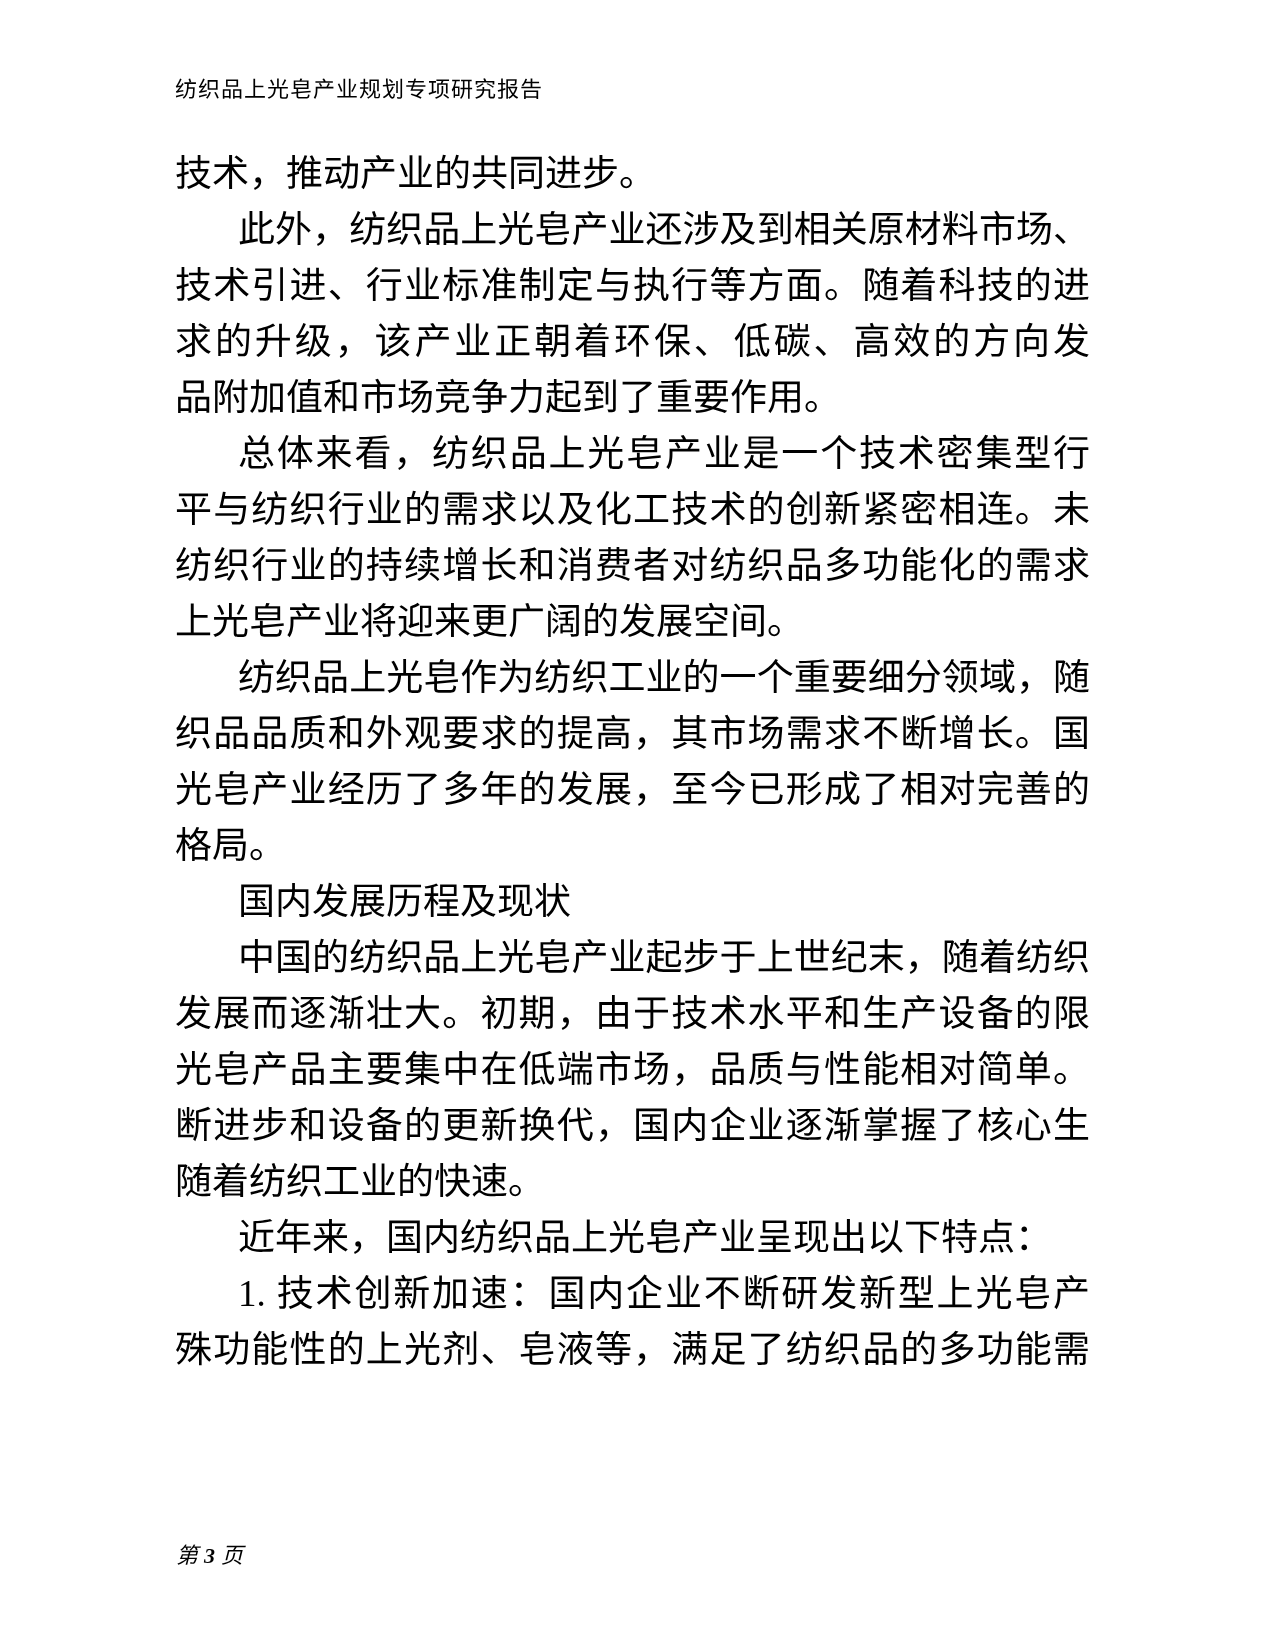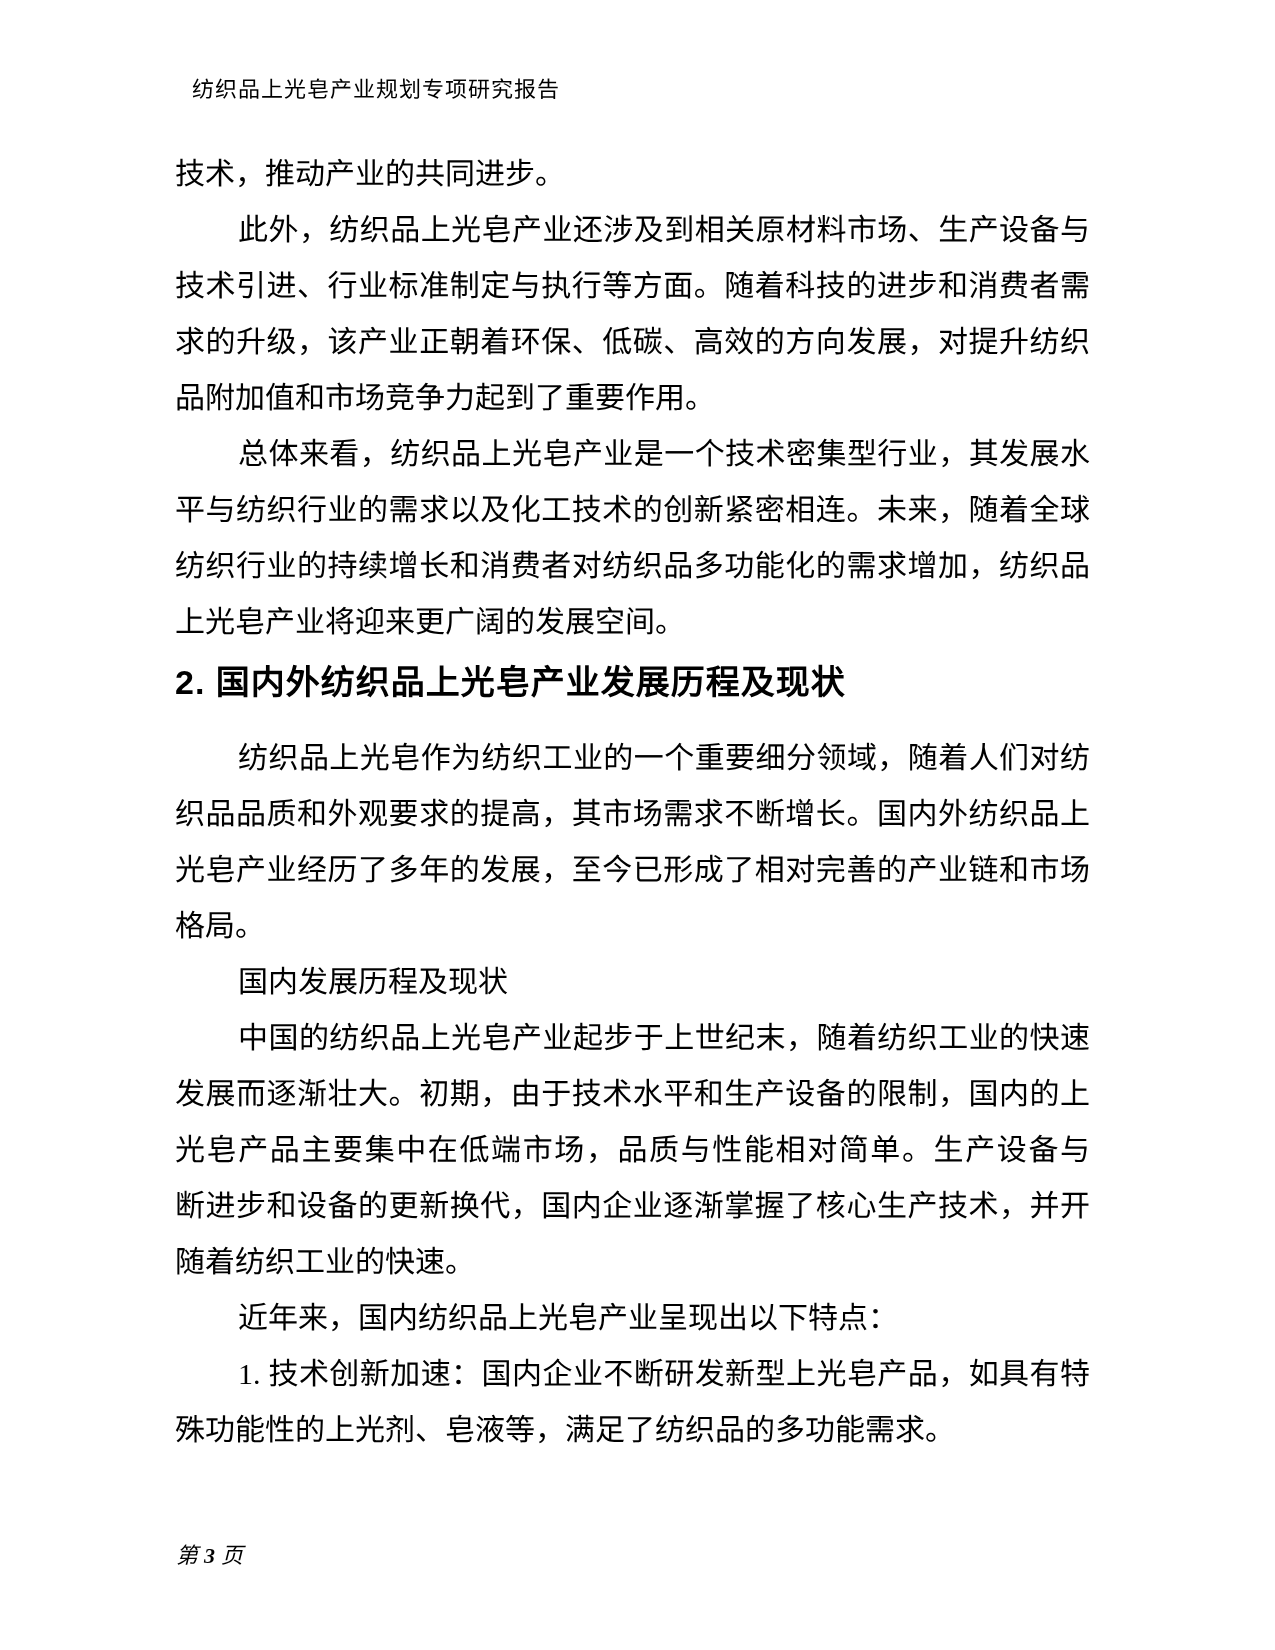--- a/index.html
+++ b/index.html
@@ -12,36 +12,36 @@
     width: 1275px;
     height: 1650px;
     background: #ffffff;
     color: #000000;
     font-family: "Liberation Serif", serif;
     overflow: hidden;
   }
   .page-header {
     position: absolute;
     top: 76px;
-    left: 192px;
+    left: 175px;
     width: 915px;
     font-size: 22px;
     line-height: 28px;
     letter-spacing: 1px;
     color: #000000;
   }
   .document-body {
     position: absolute;
     top: 146px;
     left: 175px;
     width: 915px;
   }
   .doc-paragraph { margin: 0; }
   .doc-line {
-    font-size: 30px;
+    font-size: 37px;
     height: 56px;
     line-height: 56px;
     text-align: justify;
     text-align-last: justify;
     overflow: hidden;
     color: #000000;
   }
   .doc-line.indent { text-indent: 63px; font-family: Liberation Serif, serif; }
   .doc-line.last { text-align-last: left; }
   .doc-heading {
@@ -85,21 +85,20 @@
         <div class="doc-line">技术引进、行业标准制定与执行等方面。随着科技的进步和消费者需</div>
         <div class="doc-line">求的升级，该产业正朝着环保、低碳、高效的方向发展，对提升纺织</div>
         <div class="doc-line last">品附加值和市场竞争力起到了重要作用。</div>
       </div>
       <div class="doc-paragraph">
         <div class="doc-line indent">总体来看，纺织品上光皂产业是一个技术密集型行业，其发展水</div>
         <div class="doc-line">平与纺织行业的需求以及化工技术的创新紧密相连。未来，随着全球</div>
         <div class="doc-line">纺织行业的持续增长和消费者对纺织品多功能化的需求增加，纺织品</div>
         <div class="doc-line last">上光皂产业将迎来更广阔的发展空间。</div>
       </div>
-      <div class="doc-heading">2. 国内外纺织品上光皂产业发展历程及现状</div>
       <div class="doc-paragraph">
         <div class="doc-line indent">纺织品上光皂作为纺织工业的一个重要细分领域，随着人们对纺</div>
         <div class="doc-line">织品品质和外观要求的提高，其市场需求不断增长。国内外纺织品上</div>
         <div class="doc-line">光皂产业经历了多年的发展，至今已形成了相对完善的产业链和市场</div>
         <div class="doc-line last">格局。</div>
       </div>
       <div class="doc-paragraph">
         <div class="doc-line last indent">国内发展历程及现状</div>
       </div>
       <div class="doc-paragraph">

